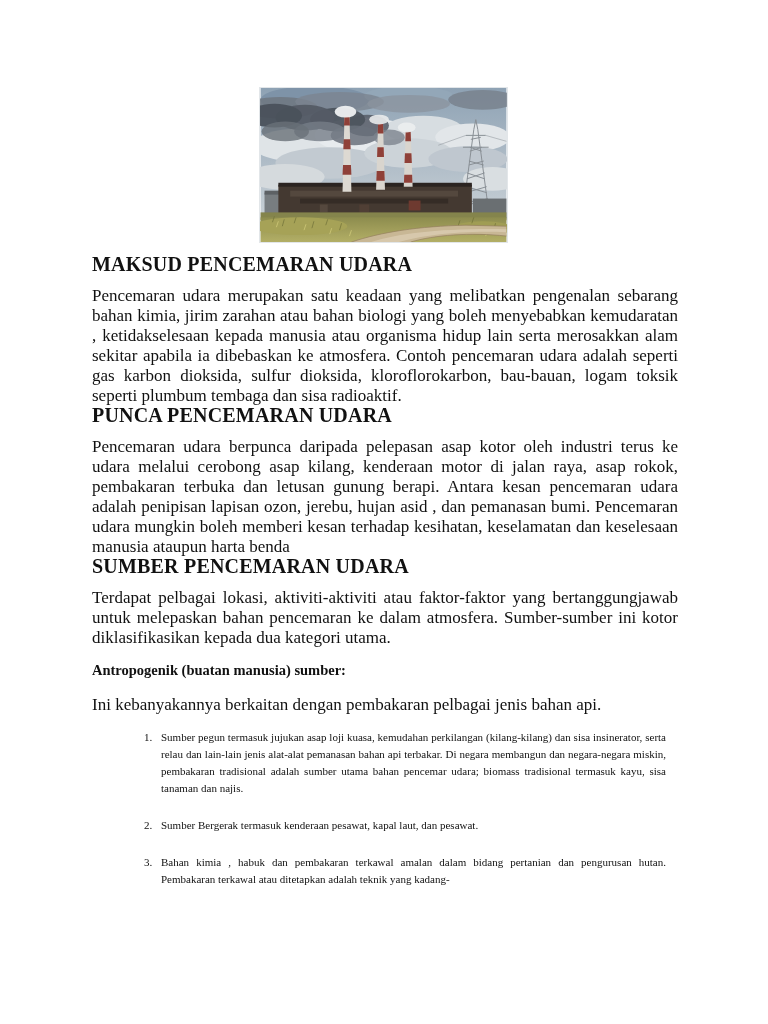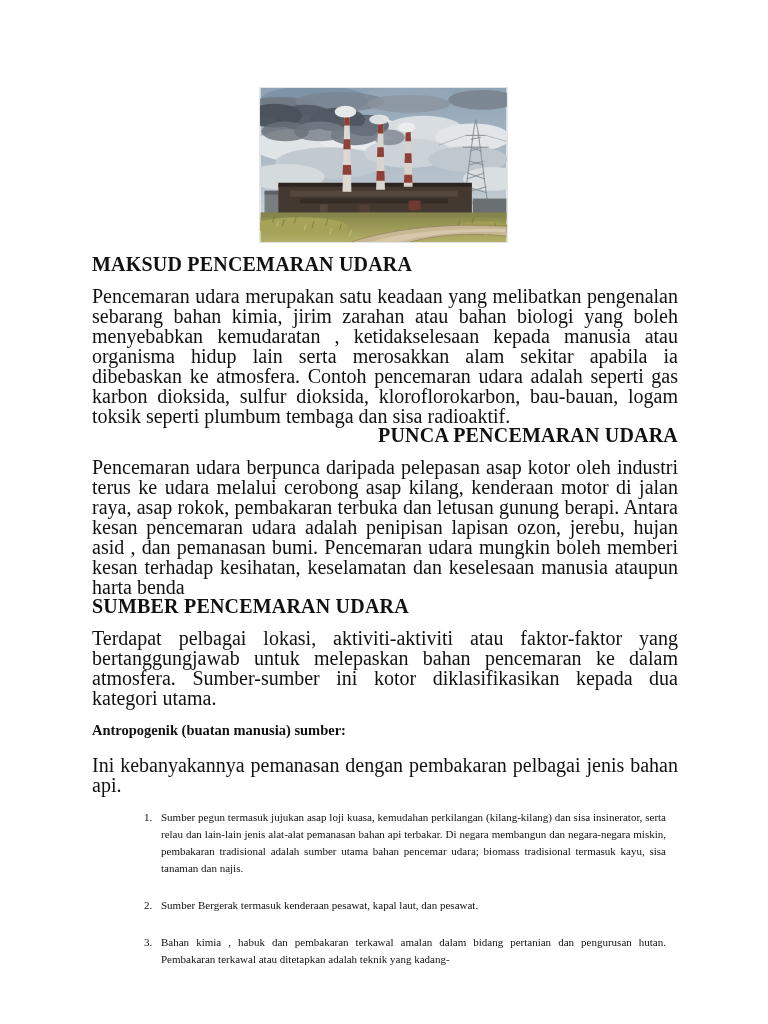--- a/index.html
+++ b/index.html
@@ -41,27 +41,27 @@
     margin: 0;
     line-height: 18px;
   }
   h3.sub-heading {
     font-size: 14.5px;
     font-weight: bold;
     margin: 13px 0 16px;
     line-height: 18px;
   }
   p.body-para {
-    font-size: 20px;
+    font-size: 17px;
     line-height: 20px;
     text-align: justify;
     margin: 13px 0 0;
   }
   .mt-h2a { margin-top: 4px; }
-  .mt-h2b { margin-top: 10px; text-align: right; }
+  .mt-h2b { margin-top: 10px; }
   .mt-h2c { margin-top: 12px; }
   .gap-top { margin-top: 33px; }
   .mt-intro { margin-top: 12px; }
   ol.source-list {
     margin: 14px 12px 0;
     padding-left: 51px;
     font-size: 11px;
     line-height: 17px;
   }
   ol.source-list li {
@@ -182,21 +182,21 @@
     <h2 class="sec-heading mt-h2a">MAKSUD PENCEMARAN UDARA</h2>
     <p class="body-para">Pencemaran udara merupakan satu keadaan yang melibatkan pengenalan sebarang bahan kimia, jirim zarahan atau bahan biologi yang boleh menyebabkan kemudaratan , ketidakselesaan kepada manusia atau organisma hidup lain serta merosakkan alam sekitar apabila ia dibebaskan ke atmosfera. Contoh pencemaran udara adalah seperti gas karbon dioksida, sulfur dioksida, kloroflorokarbon, bau-bauan, logam toksik seperti plumbum tembaga dan sisa radioaktif.</p>
 
     <h2 class="sec-heading mt-h2b">PUNCA PENCEMARAN UDARA</h2>
     <p class="body-para gap-top">Pencemaran udara berpunca daripada pelepasan asap kotor oleh industri terus ke udara melalui cerobong asap kilang, kenderaan motor di jalan raya, asap rokok, pembakaran terbuka dan letusan gunung berapi. Antara kesan pencemaran udara adalah penipisan lapisan ozon, jerebu, hujan asid , dan pemanasan bumi. Pencemaran udara mungkin boleh memberi kesan terhadap kesihatan, keselamatan dan keselesaan manusia ataupun harta benda</p>
 
     <h2 class="sec-heading mt-h2c">SUMBER PENCEMARAN UDARA</h2>
     <p class="body-para">Terdapat pelbagai lokasi, aktiviti-aktiviti atau faktor-faktor yang bertanggungjawab untuk melepaskan bahan pencemaran ke dalam atmosfera. Sumber-sumber ini kotor diklasifikasikan kepada dua kategori utama.</p>
 
     <h3 class="sub-heading">Antropogenik (buatan manusia) sumber:</h3>
-    <p class="body-para mt-intro">Ini kebanyakannya pemanasan dengan pembakaran pelbagai jenis bahan api.</p>
+    <p class="body-para mt-intro">Ini kebanyakannya berkaitan dengan pembakaran pelbagai jenis bahan api.</p>
 
     <ol class="source-list">
       <li>Sumber pegun termasuk jujukan asap loji kuasa, kemudahan perkilangan (kilang-kilang) dan sisa insinerator, serta relau dan lain-lain jenis alat-alat pemanasan bahan api terbakar. Di negara membangun dan negara-negara miskin, pembakaran tradisional adalah sumber utama bahan pencemar udara; biomass tradisional termasuk kayu, sisa tanaman dan najis.</li>
       <li>Sumber Bergerak termasuk kenderaan pesawat, kapal laut, dan pesawat.</li>
       <li>Bahan kimia , habuk dan pembakaran terkawal amalan dalam bidang pertanian dan pengurusan hutan. Pembakaran terkawal atau ditetapkan adalah teknik yang kadang-</li>
     </ol>
 
   </main>
 </div>
 

